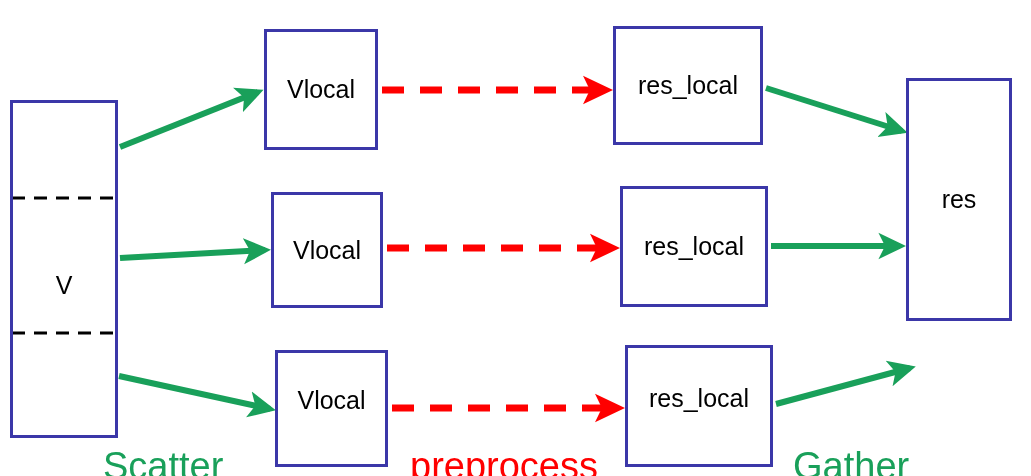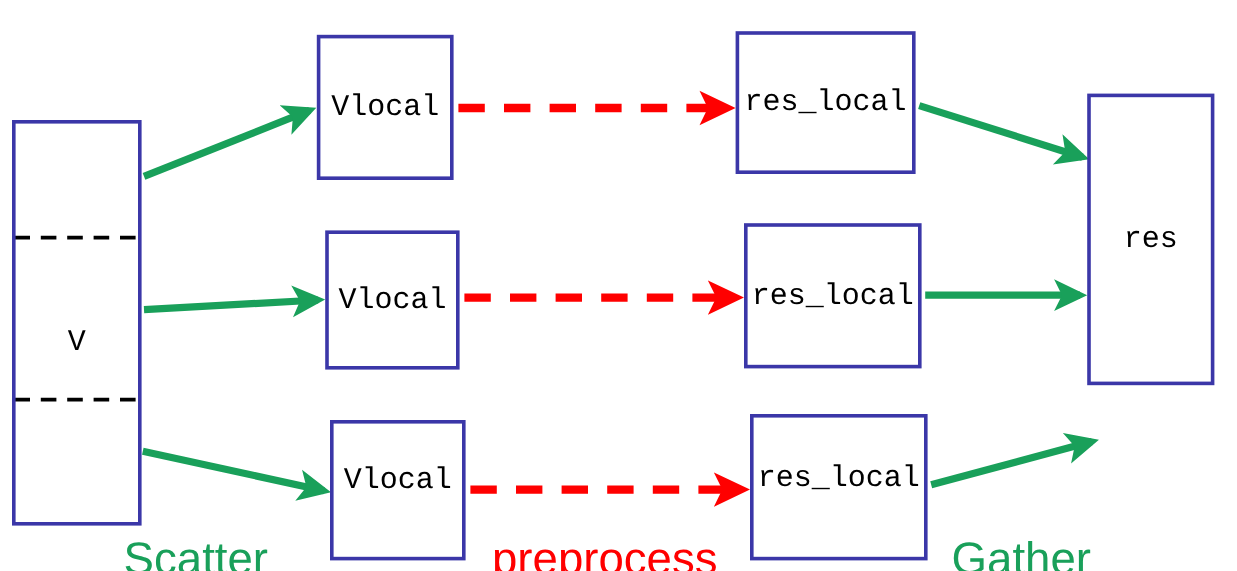--- a/index.html
+++ b/index.html
@@ -28,21 +28,21 @@
   }
   .node {
     position: absolute;
     box-sizing: border-box;
     border: 3px solid #3b37a8;
     background: transparent;
     display: flex;
     align-items: center;
     justify-content: center;
     color: #000000;
-    font-family: Liberation Mono, monospace;
+    font-family: Liberation Sans, sans-serif;
     font-size: 25px;
     line-height: 1;
     letter-spacing: 0px;
   }
   .node.tall {
     align-items: center;
   }
   .node-v      { left: 10px;  top: 100px; width: 108px; height: 338px; }
   .node-vl1    { left: 264px; top: 29px;  width: 114px; height: 121px; }
   .node-vl2    { left: 271px; top: 192px; width: 112px; height: 116px; }

